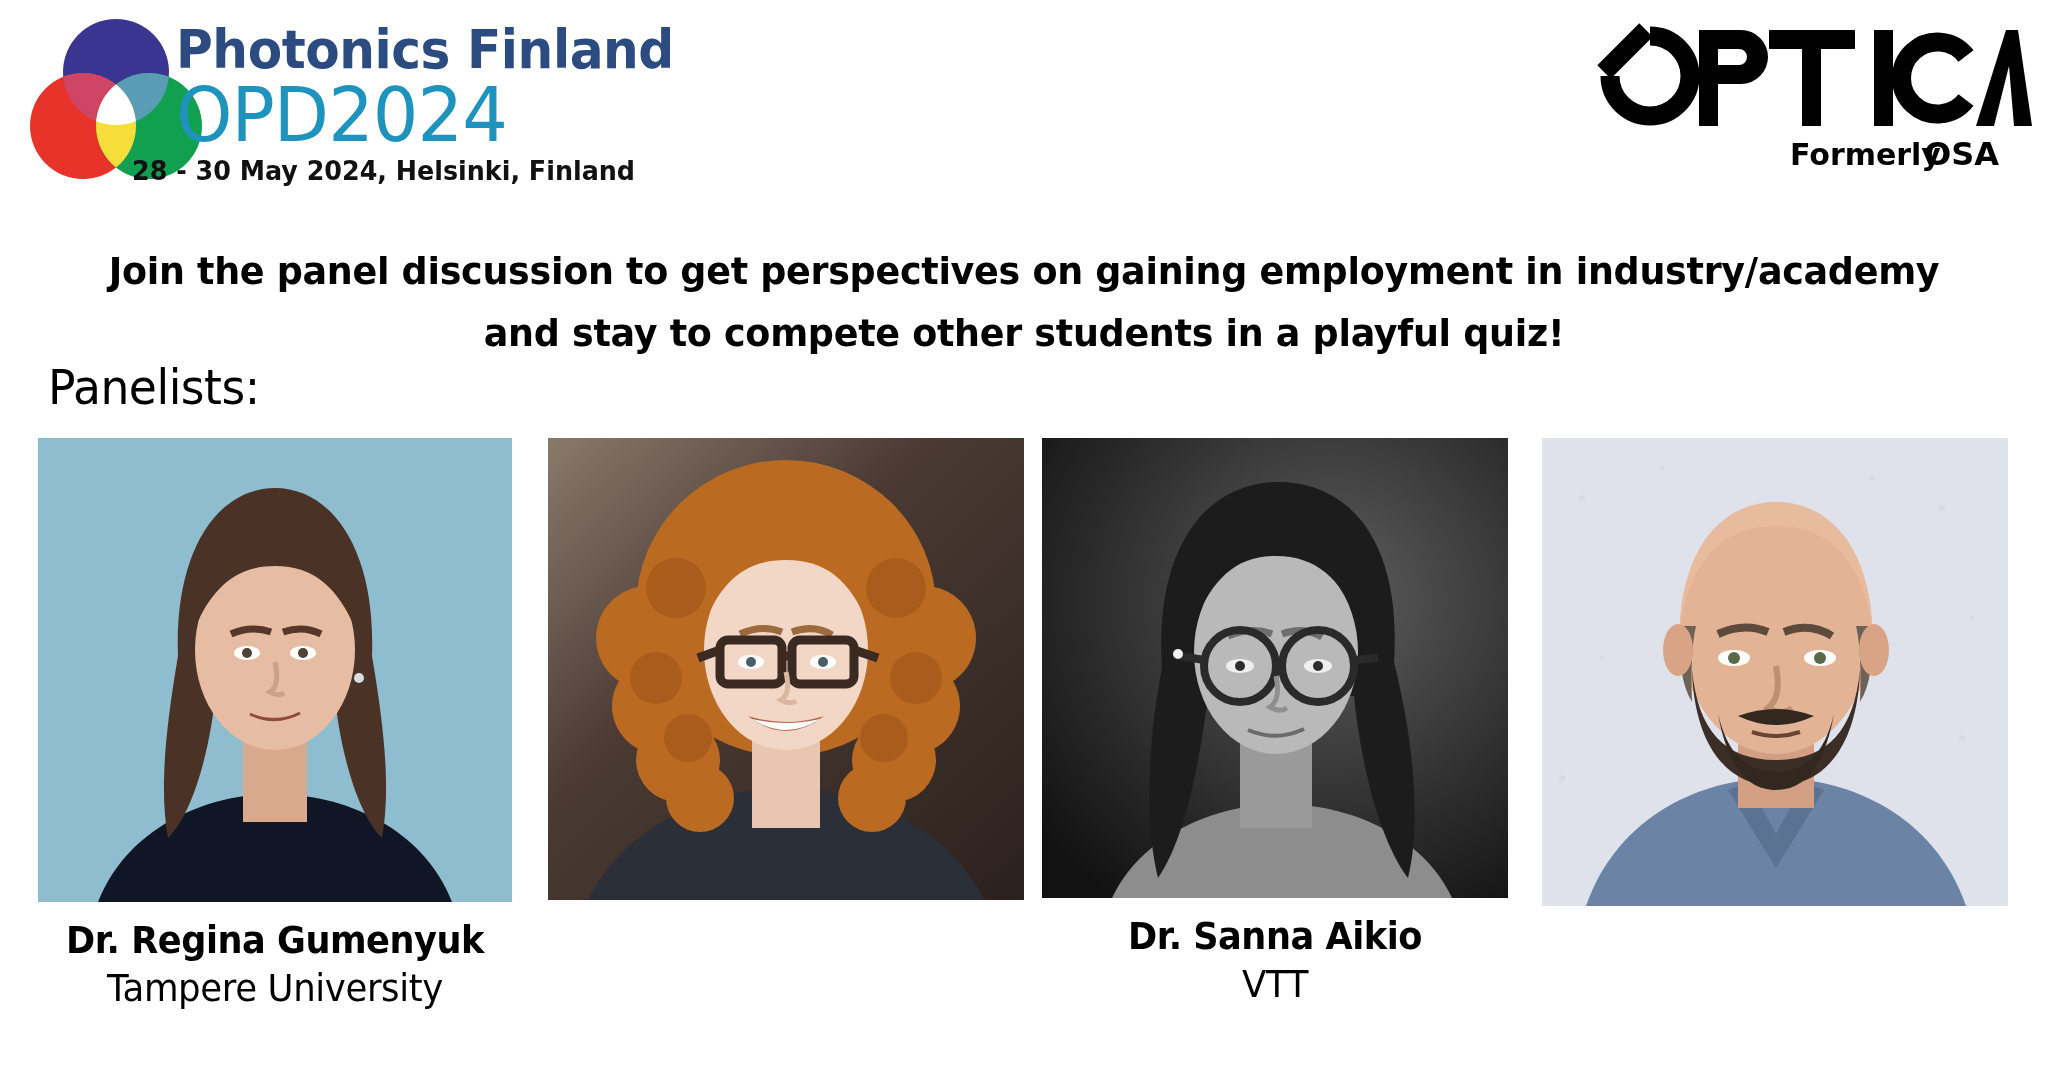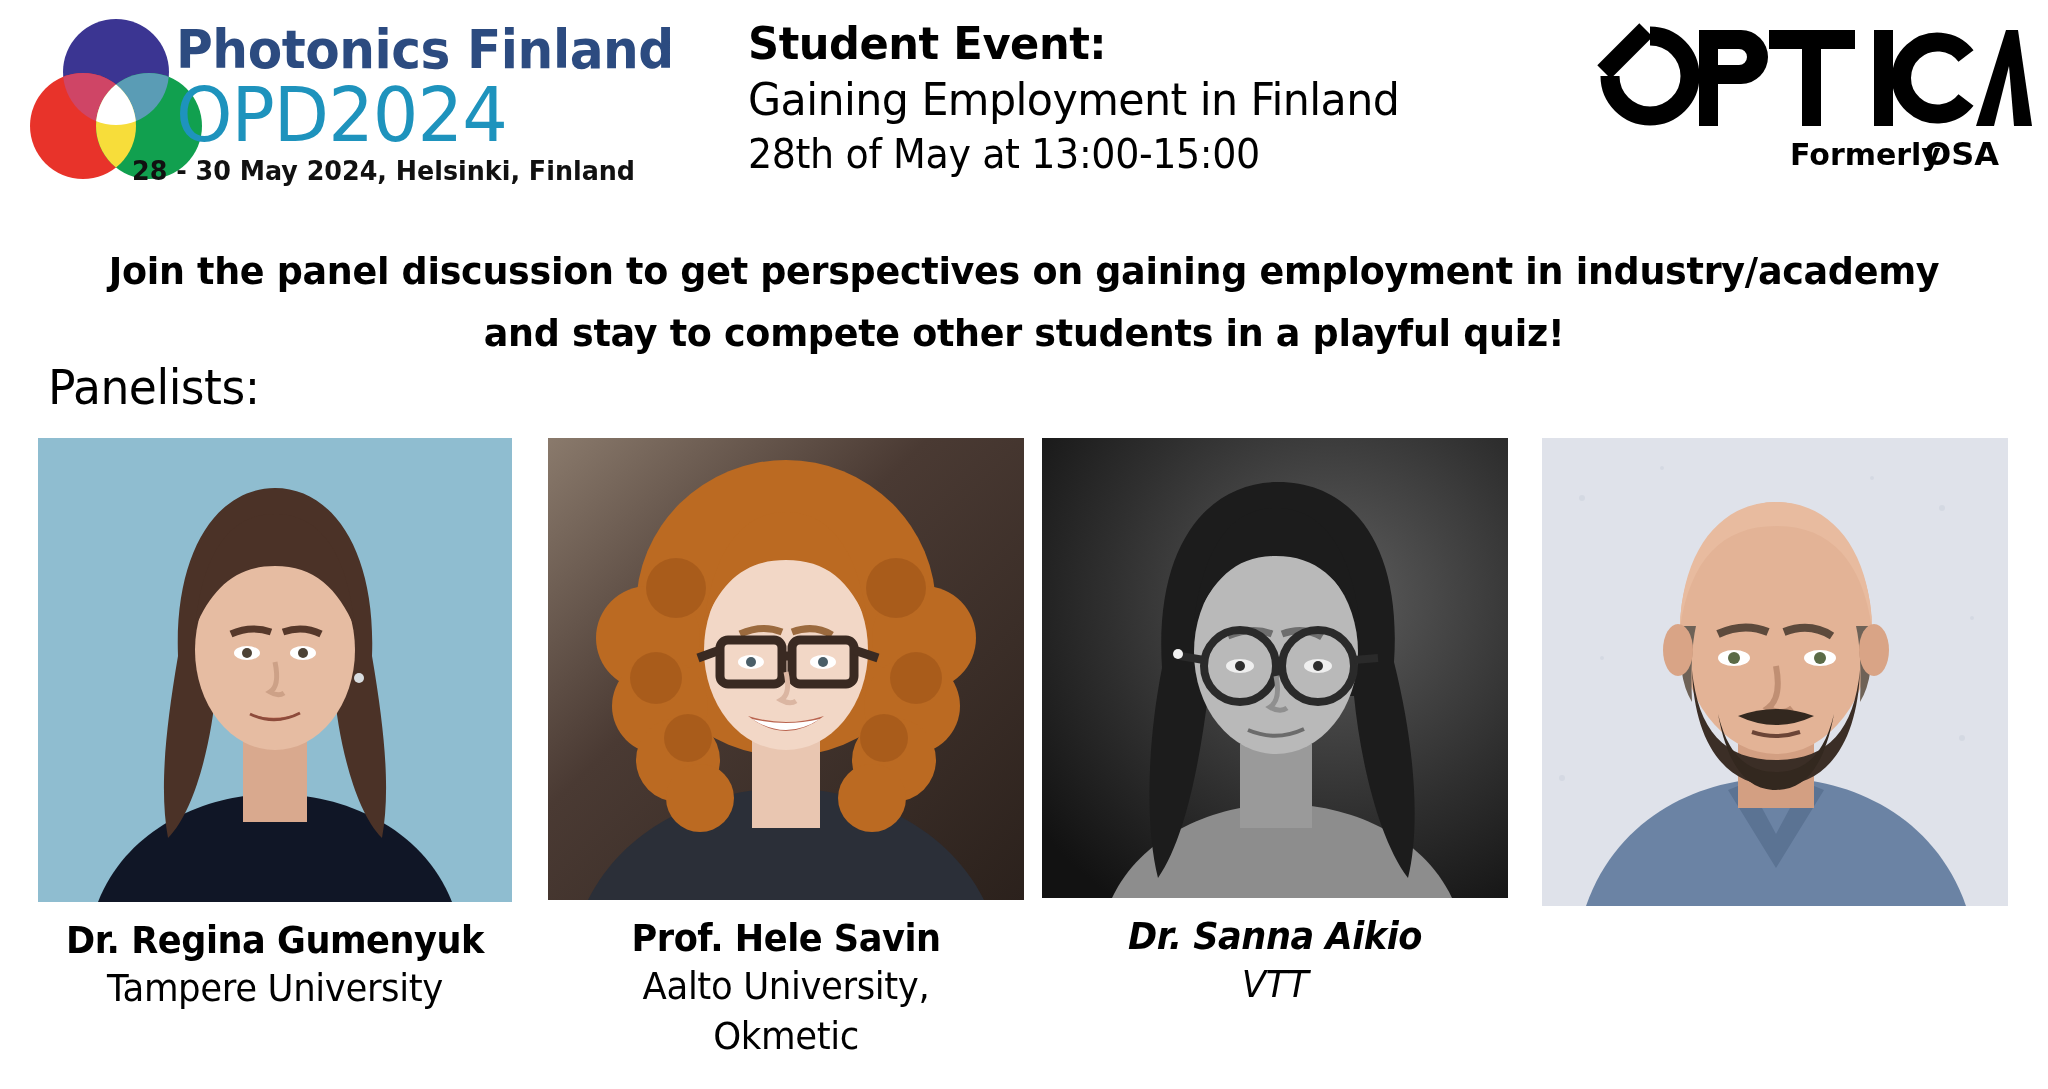--- a/index.html
+++ b/index.html
@@ -187,21 +187,21 @@
     line-height: 50px;
     letter-spacing: -0.4px;
     transform: scaleX(0.96);
   }
 
   
   #panelist-0 { left: 38px;   width: 474px; }
   #panelist-0 .photo { width: 474px; height: 464px; }
   #panelist-1 { left: 548px;  width: 476px; }
   #panelist-1 .photo { width: 476px; height: 462px; }
-  #panelist-2 { left: 1042px; width: 466px; font-style: italic; }
+  #panelist-2 { left: 1042px; width: 466px; }
   #panelist-2 .photo { width: 466px; height: 460px; }
   #panelist-3 { left: 1542px; width: 466px; }
   #panelist-3 .photo { width: 466px; height: 468px; }
 
   #panelist-0 .caption { margin-left: -42px; width: 558px; }
   #panelist-1 .caption { width: 476px; }
   #panelist-2 .caption { width: 466px; }
   #panelist-3 .caption { margin-left: -18px; width: 502px; }
 </style>
 </head>
@@ -242,25 +242,20 @@
       </g>
     </svg>
 
     <div id="pf-wordmark">
       <div id="pf-line1">Photonics Finland</div>
       <div id="pf-line2">OPD2024</div>
       <div id="pf-line3">28 - 30 May 2024, Helsinki, Finland</div>
     </div>
   </div>
 
-  <div id="event-block">
-    <div id="event-kicker">Student Event:</div>
-    <div id="event-title">Gaining Employment in Finland</div>
-    <div id="event-time">28th of May at 13:00-15:00</div>
-  </div>
 
   <svg id="optica-logo" viewBox="0 0 440 160">
     <g fill="none" stroke="#000000" stroke-width="19">
 
       <path d="M 56 18 A 40 40 0 1 1 16 58"></path>
       <path d="M 16 58 L 56 18" stroke-width="0"></path>
     </g>
 
     <path d="M 10 54 L 52 12" stroke="#000000" stroke-width="19" fill="none" stroke-linecap="butt"></path>
 
@@ -393,25 +388,20 @@
         <ellipse cx="275" cy="224" rx="13" ry="7" fill="#ffffff"></ellipse>
         <circle cx="203" cy="224" r="5" fill="#4a5e68"></circle>
         <circle cx="275" cy="224" r="5" fill="#4a5e68"></circle>
 
         <path d="M238 234 q 5 22 -5 28 q 9 5 15 1" stroke="#dbb6a2" stroke-width="5" fill="none"></path>
 
         <path d="M200 278 q 38 30 76 0 q -38 12 -76 0 Z" fill="#b9644f"></path>
         <path d="M204 281 q 34 22 68 0 q -34 8 -68 0 Z" fill="#ffffff"></path>
       </svg>
     </div>
-    <div class="caption">
-      <div class="p-name">Prof. Hele Savin</div>
-      <div class="p-affil">Aalto University,</div>
-      <div class="p-affil">Okmetic</div>
-    </div>
   </div>
 
   <div class="panelist" id="panelist-2">
     <div class="photo">
       <svg viewBox="0 0 466 460" width="466" height="460">
         <defs>
           <radialGradient id="saBg" cx="0.62" cy="0.35" r="0.8">
             <stop offset="0" stop-color="#5e5e5e"></stop>
             <stop offset="0.6" stop-color="#2f2f2f"></stop>
             <stop offset="1" stop-color="#121212"></stop>

